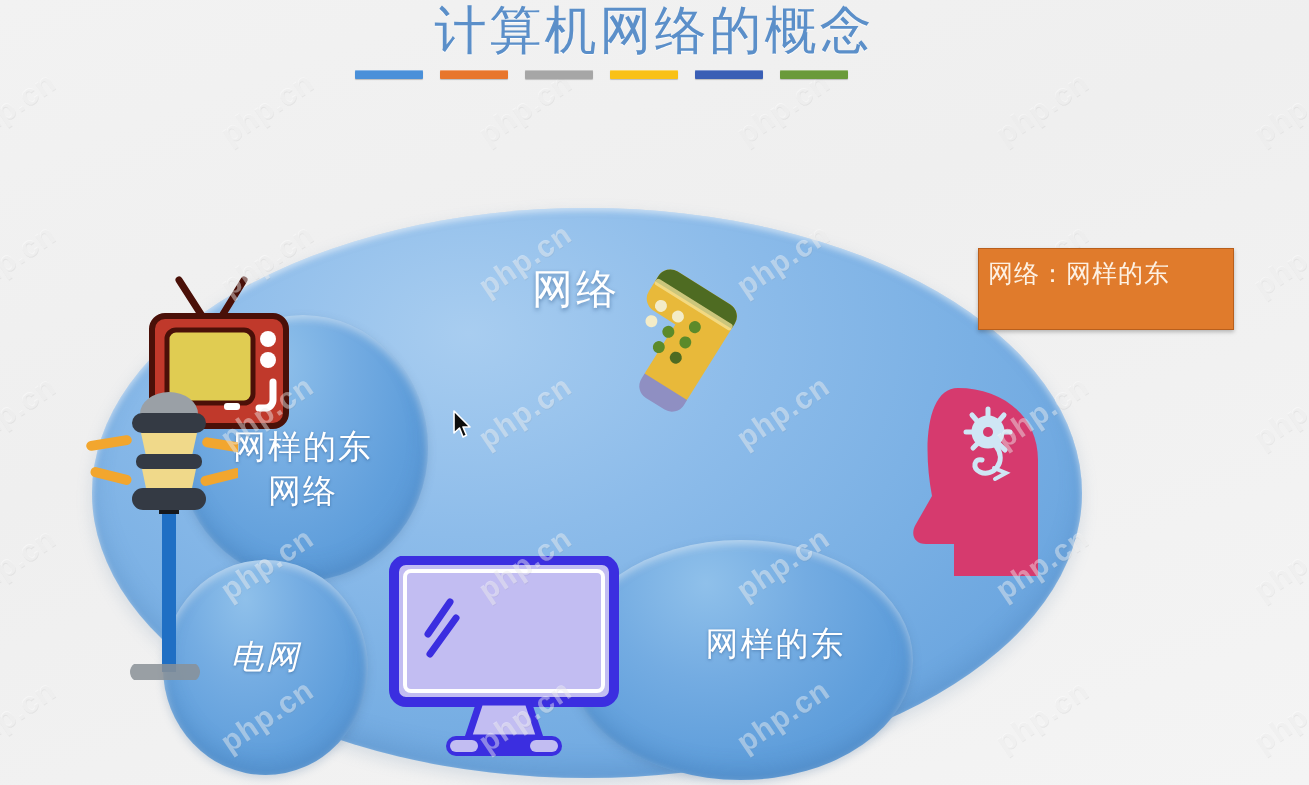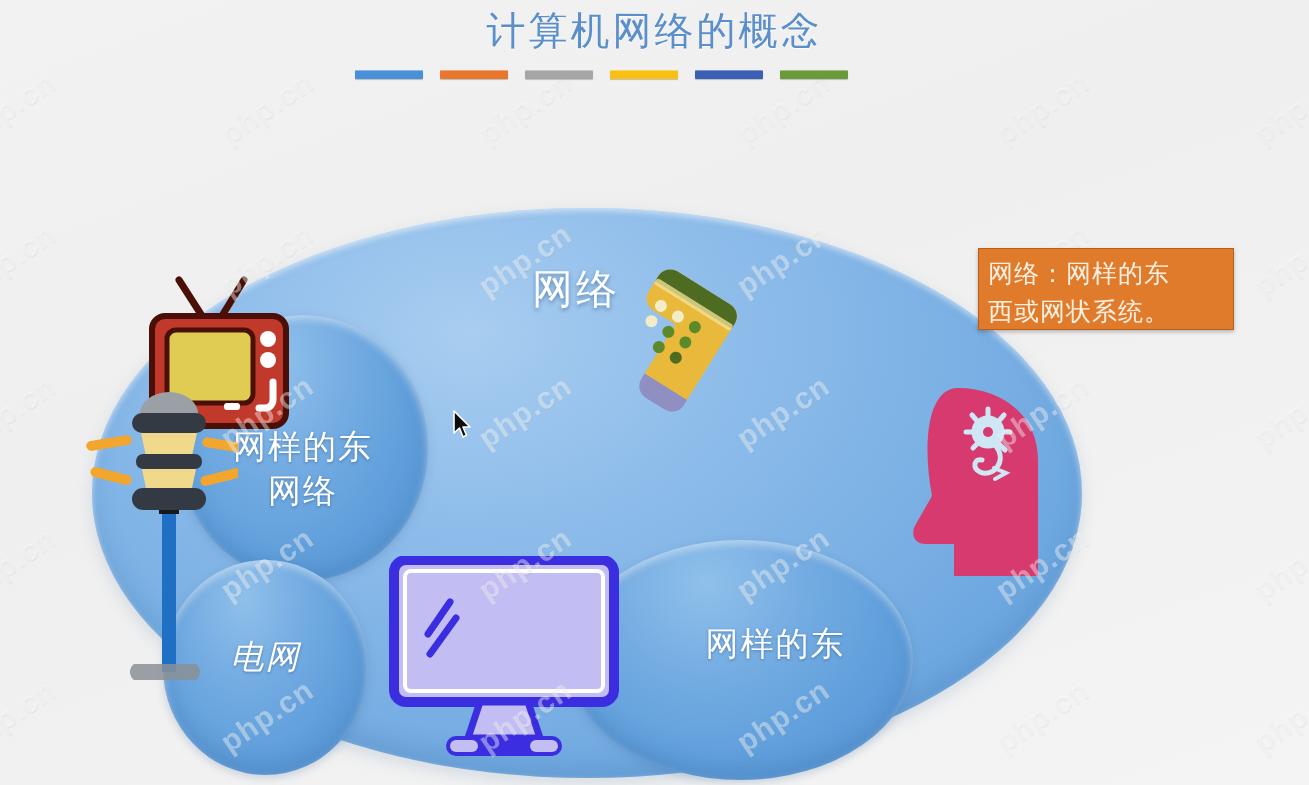--- a/index.html
+++ b/index.html
@@ -13,21 +13,21 @@
   
   .wm-layer{position:absolute;inset:-120px;pointer-events:none;z-index:6;
     display:grid;grid-template-columns:repeat(6,1fr);grid-auto-rows:152px;}
   .wm{transform:rotate(-34deg);display:flex;align-items:center;justify-content:center;}
   .wm span{font-family:"Liberation Sans",sans-serif;font-size:30px;font-weight:700;
     color:rgba(255,255,255,.40);letter-spacing:1px;
     text-shadow:0 1px 0 rgba(120,120,120,.10);}
 
   
   .title{position:absolute;left:0;right:0;top:4px;text-align:center;z-index:8;}
-  .title h1{margin:0;font-size:39px;line-height:54px;font-weight:400;color:#5b8fc9;
+  .title h1{margin:0;font-size:52px;line-height:54px;font-weight:400;color:#5b8fc9;
     letter-spacing:3px;text-shadow:0 1px 1px rgba(255,255,255,.9);}
   .bars{position:absolute;left:355px;top:70px;display:flex;gap:17px;z-index:8;}
   .bar{width:68px;height:9px;border-radius:1px;
     box-shadow:0 1px 1px rgba(0,0,0,.22), inset 0 1px 0 rgba(255,255,255,.35);}
 
   
   .outer-ellipse{position:absolute;left:92px;top:208px;width:990px;height:570px;
     border-radius:50%;z-index:2;
     background:radial-gradient(ellipse at 38% 22%, #a8cdf0 0%, #8dbcea 32%, #7ab0e4 58%, #6aa5df 80%, #86bbe8 100%);
     box-shadow:inset 0 3px 6px rgba(255,255,255,.55), inset 0 -12px 22px rgba(60,110,165,.22),
@@ -189,21 +189,20 @@
       <line x1="42" y1="98" x2="68" y2="62"></line>
     </g>
     <path d="M92 146 h48 l12 36 h-72 z" fill="#c2bdf2" stroke="#3b2ee0" stroke-width="7"></path>
     <rect x="58" y="180" width="116" height="20" rx="10" fill="#3b2ee0"></rect>
     <rect x="62" y="184" width="28" height="12" rx="6" fill="#c2bdf2"></rect>
     <rect x="142" y="184" width="28" height="12" rx="6" fill="#c2bdf2"></rect>
   </svg>
 
   <div class="callout" style="background: rgb(224, 123, 44); color: rgb(253, 241, 227);">
     <div>网络：网样的东</div>
-    <div>西或网状系统。</div>
   </div>
 
   <div class="wm-layer" id="wm-layer">
       <div class="wm"></div>
       <div class="wm"></div>
       <div class="wm"></div>
       <div class="wm"></div>
       <div class="wm"></div>
       <div class="wm"></div>
       <div class="wm">

